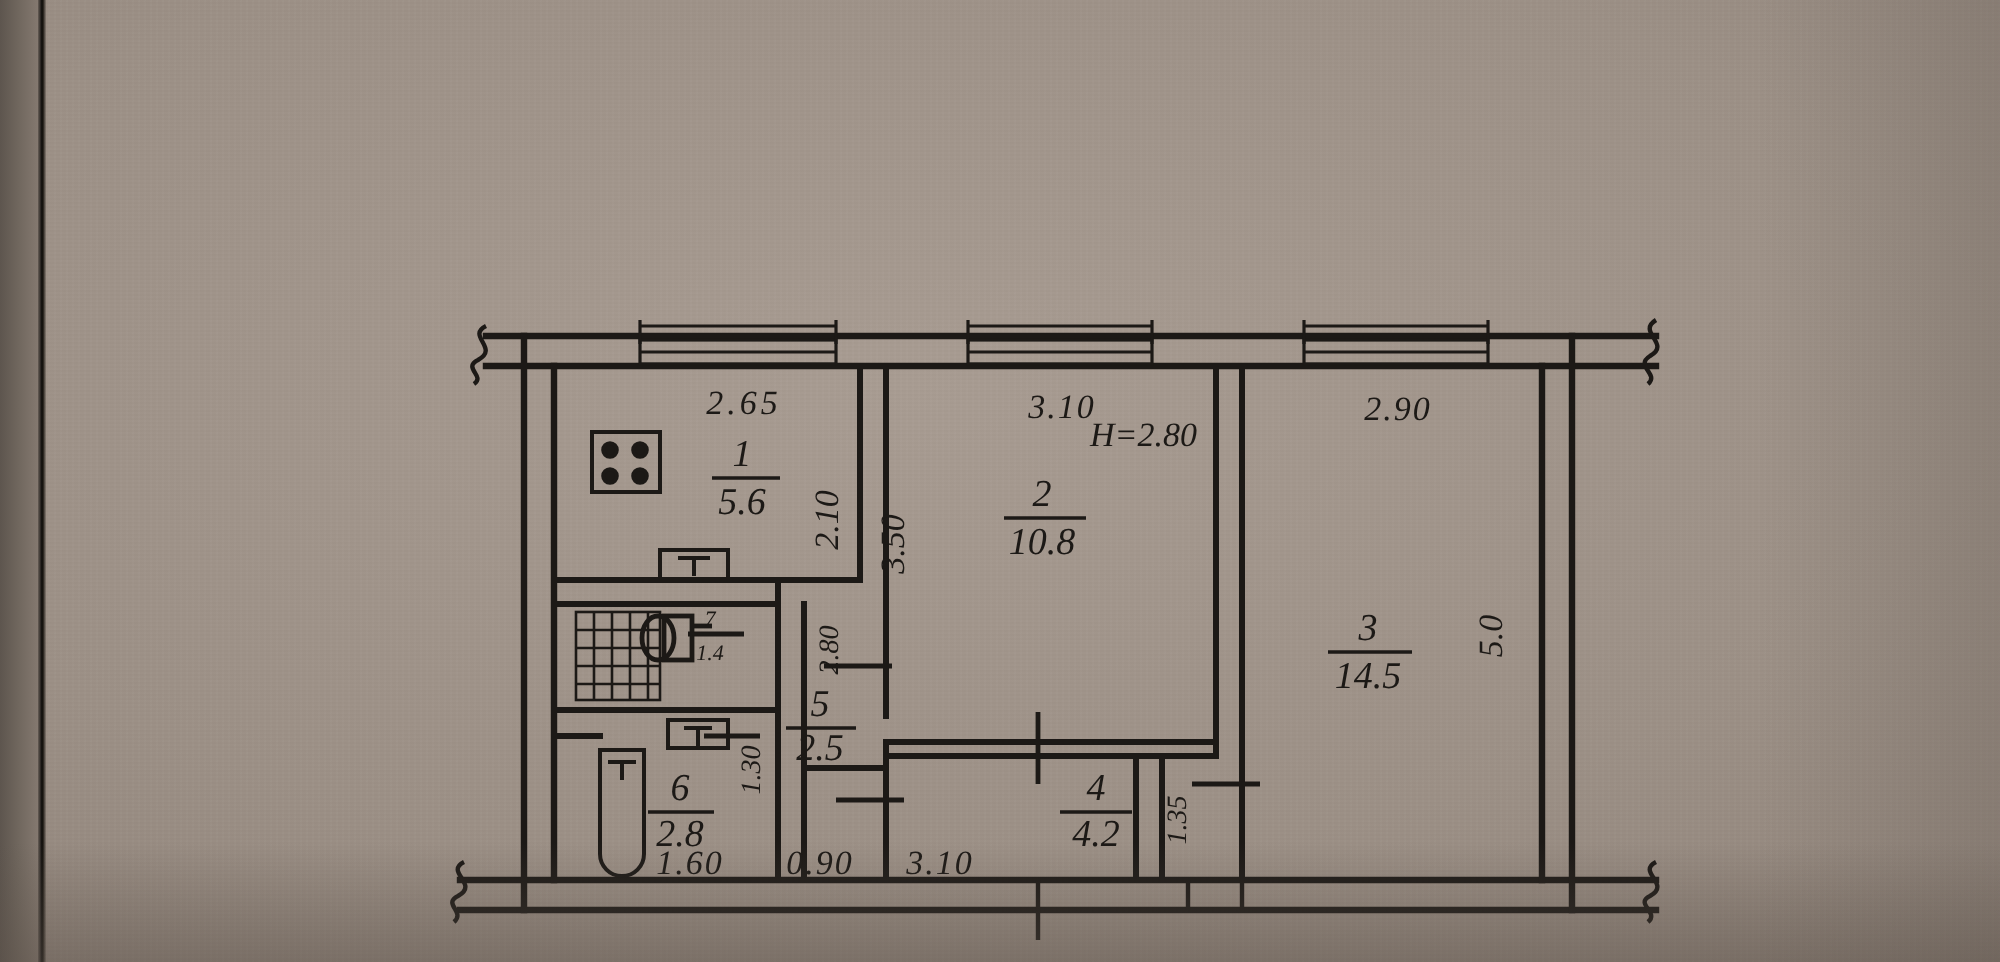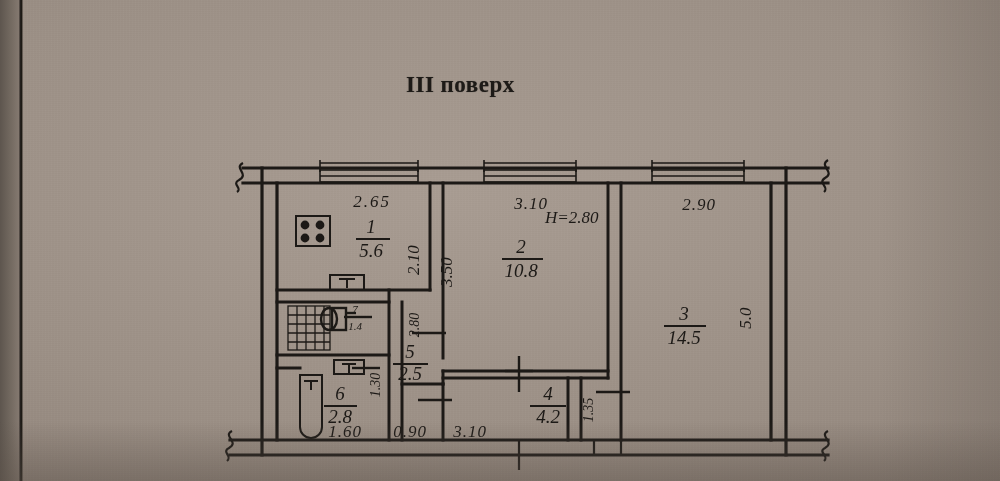--- a/index.html
+++ b/index.html
@@ -98,21 +98,20 @@
 </head>
 <body>
 
 <div id="page">
 
   <div id="paper-base"></div>
   <div id="paper-grain"></div>
   <div id="left-dark-edge"></div>
   <div id="binding-line"></div>
 
-  <div id="title">III  поверх</div>
 
   <svg id="plan" viewBox="0 0 1000 481">
 
     <g stroke="#1c1916" fill="none" stroke-linecap="square">
 
       <line x1="243" y1="168" x2="828" y2="168" stroke-width="3.2"></line>
       <line x1="243" y1="183" x2="828" y2="183" stroke-width="3.2"></line>
 
       <line x1="230" y1="440" x2="828" y2="440" stroke-width="3.2"></line>
       <line x1="230" y1="455" x2="828" y2="455" stroke-width="3.2"></line>

